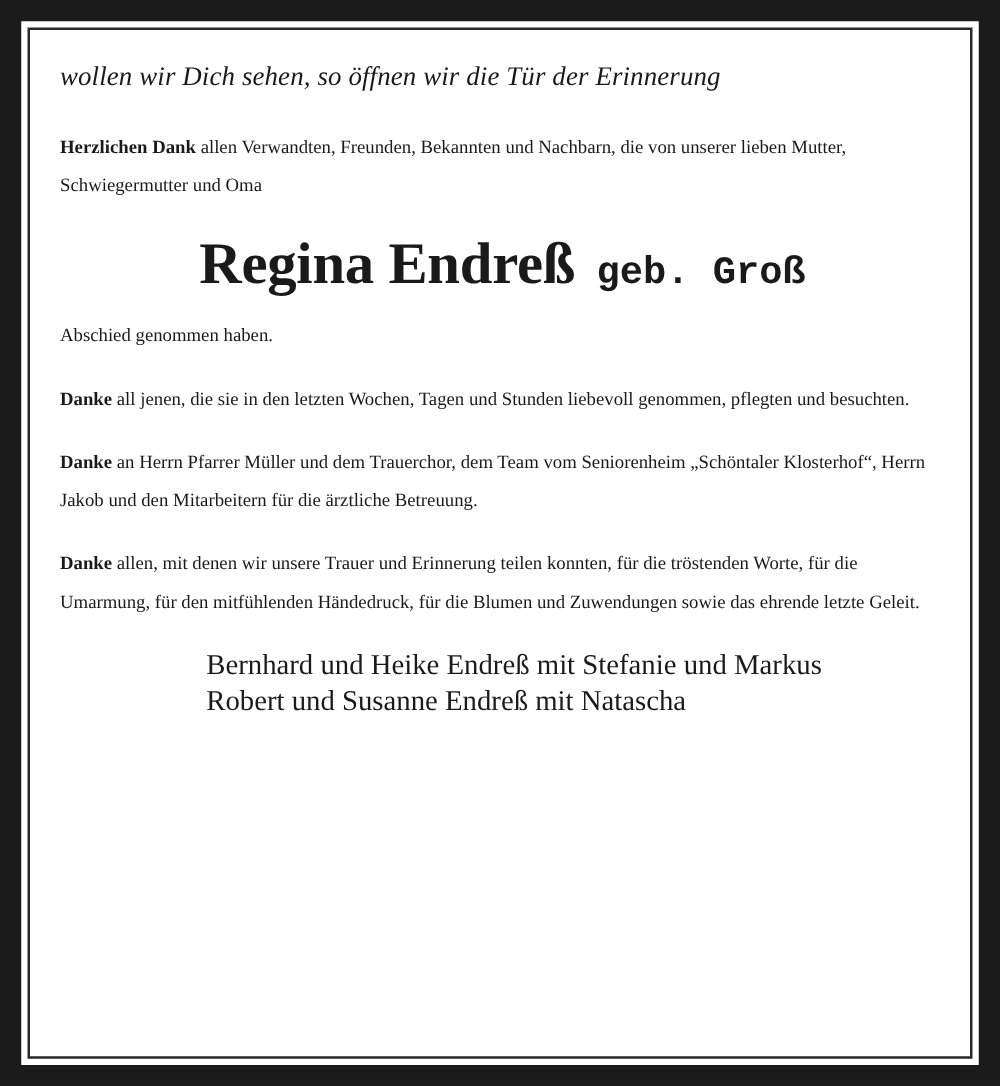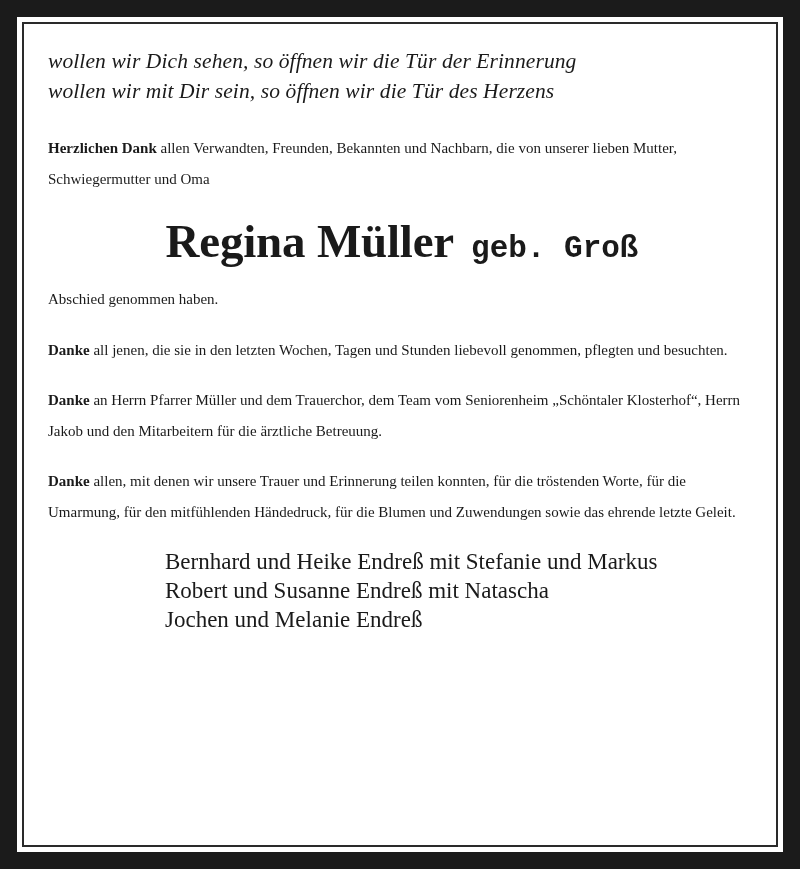--- a/index.html
+++ b/index.html
@@ -105,31 +105,30 @@
 </head>
 <body>
 
 <div class="notice-frame">
   <div class="notice-gap">
     <div class="notice-inner">
       <div class="content">
 
         <div class="epitaph">
           <div>wollen wir Dich sehen, so öffnen wir die Tür der Erinnerung</div>
-          <div>wollen wir mit Dir sein, so öffnen wir die Tür des Herzens</div>
         </div>
 
         <div class="gap-lg"></div>
 
         <div class="para"><b>Herzlichen Dank</b><span> allen Verwandten, Freunden, Bekannten und Nachbarn, die von unserer lieben Mutter, Schwiegermutter und Oma</span></div>
 
         <div class="gap-md"></div>
 
         <div class="name-row">
-          <span class="name-main">Regina Müller</span>
+          <span class="name-main">Regina Endreß</span>
           <span class="name-maiden">geb. Groß</span>
         </div>
 
         <div class="gap-sm"></div>
 
         <div class="para">Abschied genommen haben.</div>
 
         <div class="gap-md"></div>
 
         <div class="para"><b>Danke</b><span> all jenen, die sie in den letzten Wochen, Tagen und Stunden liebevoll genommen, pflegten und besuchten.</span></div>
@@ -140,21 +139,20 @@
 
         <div class="gap-md"></div>
 
         <div class="para"><b>Danke</b><span> allen, mit denen wir unsere Trauer und Erinnerung teilen konnten, für die tröstenden Worte, für die Umarmung, für den mitfühlenden Händedruck, für die Blumen und Zuwendungen sowie das ehrende letzte Geleit.</span></div>
 
         <div class="gap-md"></div>
 
         <div class="family">
           <div>Bernhard und Heike Endreß mit Stefanie und Markus</div>
           <div>Robert und Susanne Endreß mit Natascha</div>
-          <div>Jochen und Melanie Endreß</div>
         </div>
 
         <div class="gap-md"></div>
 
 
       </div>
     </div>
   </div>
 </div>
 

